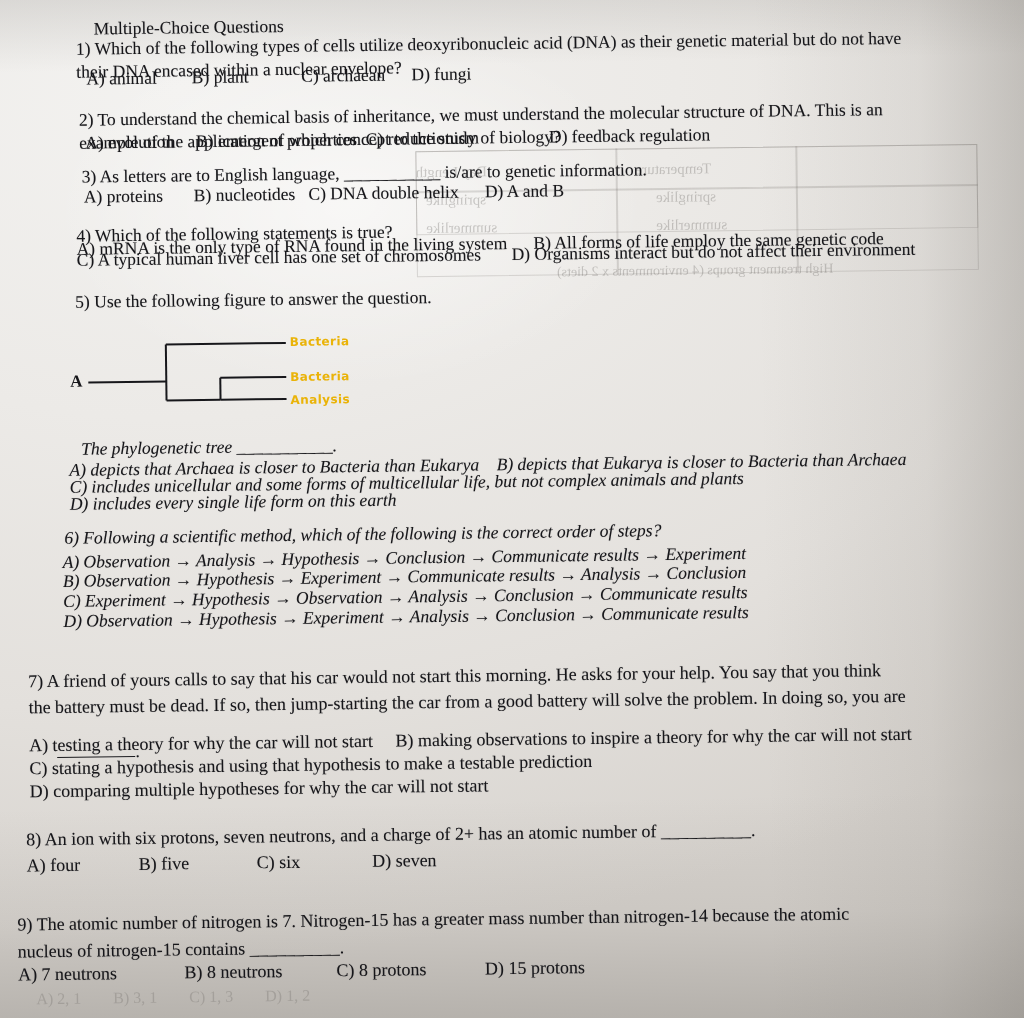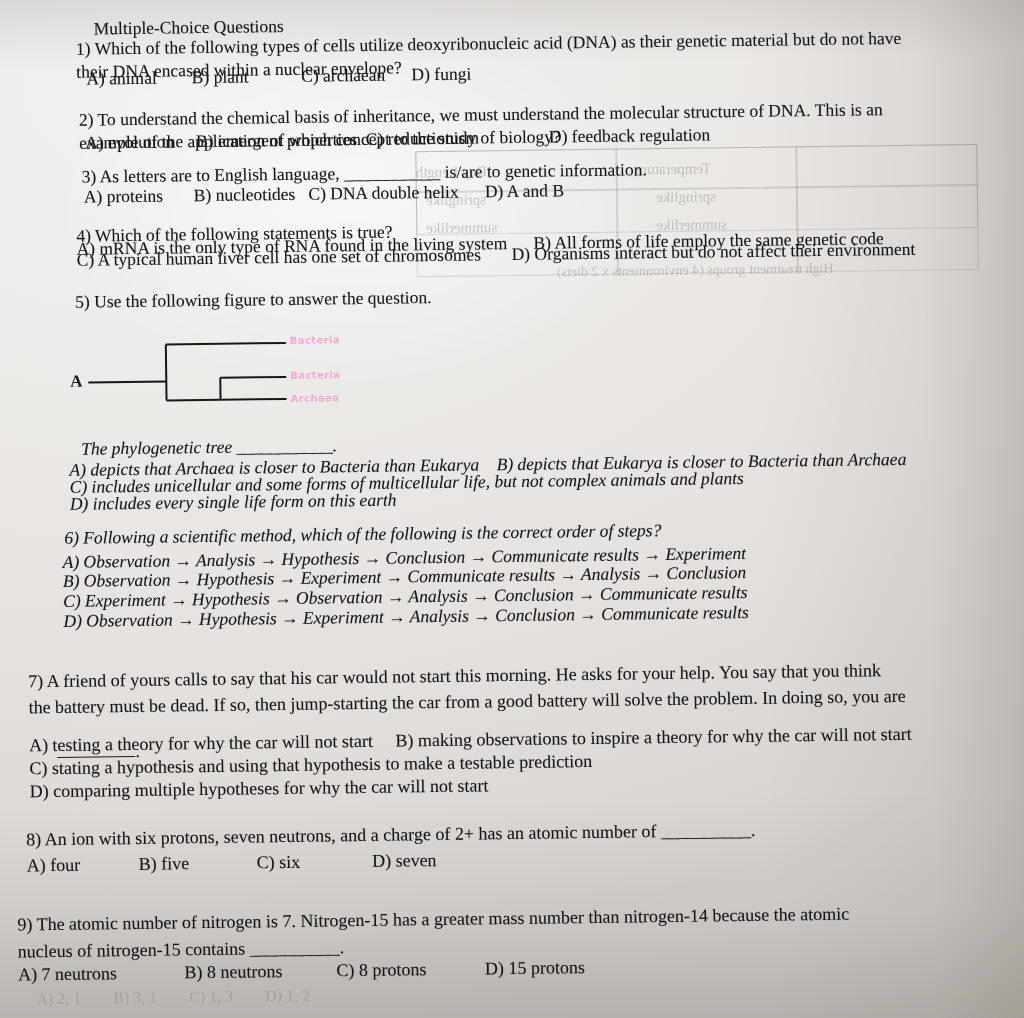--- a/index.html
+++ b/index.html
@@ -105,23 +105,23 @@
     border: 1px solid rgba(110,106,100,0.22);
     pointer-events: none;
   }
 
   
   .tree { position: absolute; left: 60px; top: 322px; width: 400px; height: 100px; }
   .tree svg { display: block; }
   .tree-label {
     position: absolute;
     font-family: "DejaVu Sans", "Liberation Sans", sans-serif;
-    font-size: 10px;
+    font-size: 12px;
     font-weight: 700;
-    color: #f9a8d4;
+    color: #eab308;
     letter-spacing: 0.4px;
   }
   .tree-root-label {
     position: absolute;
     font-family: "Liberation Serif", serif;
     font-weight: 700;
     font-size: 17px;
     color: #16161a;
   }
   .ul-blank {
@@ -195,21 +195,21 @@
 
         <line x1="162" y1="52" x2="162" y2="74" stroke="#17171b" stroke-width="2"></line>
 
         <line x1="162" y1="52" x2="228" y2="52" stroke="#17171b" stroke-width="2"></line>
 
         <line x1="162" y1="74" x2="228" y2="74" stroke="#17171b" stroke-width="2"></line>
       </svg>
       <div class="tree-root-label" style="left:12px; top:44px;">A</div>
       <div class="tree-label" style="left:232px; top:10px;">Bacteria</div>
       <div class="tree-label" style="left:232px; top:45px;">Bacteria</div>
-      <div class="tree-label" style="left:232px; top:68px;">Archaea</div>
+      <div class="tree-label" style="left:232px; top:68px;">Analysis</div>
     </div>
 
     <div class="q italicq" style="left:82px; top:432px;">The phylogenetic tree ___________.</div>
     <div class="q italicq opts" style="left:70px; top:453px;">A) depicts that Archaea is closer to Bacteria than Eukarya    B) depicts that Eukarya is closer to Bacteria than Archaea</div>
     <div class="q italicq opts" style="left:70px; top:470px;">C) includes unicellular and some forms of multicellular life, but not complex animals and plants</div>
     <div class="q italicq opts" style="left:70px; top:487px;">D) includes every single life form on this earth</div>
 
     <div class="q italicq" style="left:64px; top:521px;">6) Following a scientific method, which of the following is the correct order of steps?</div>
     <div class="q italicq opts" style="left:62px; top:545px;">A) Observation → Analysis → Hypothesis → Conclusion → Communicate results → Experiment</div>
     <div class="q italicq opts" style="left:62px; top:564px;">B) Observation → Hypothesis → Experiment → Communicate results → Analysis → Conclusion</div>

